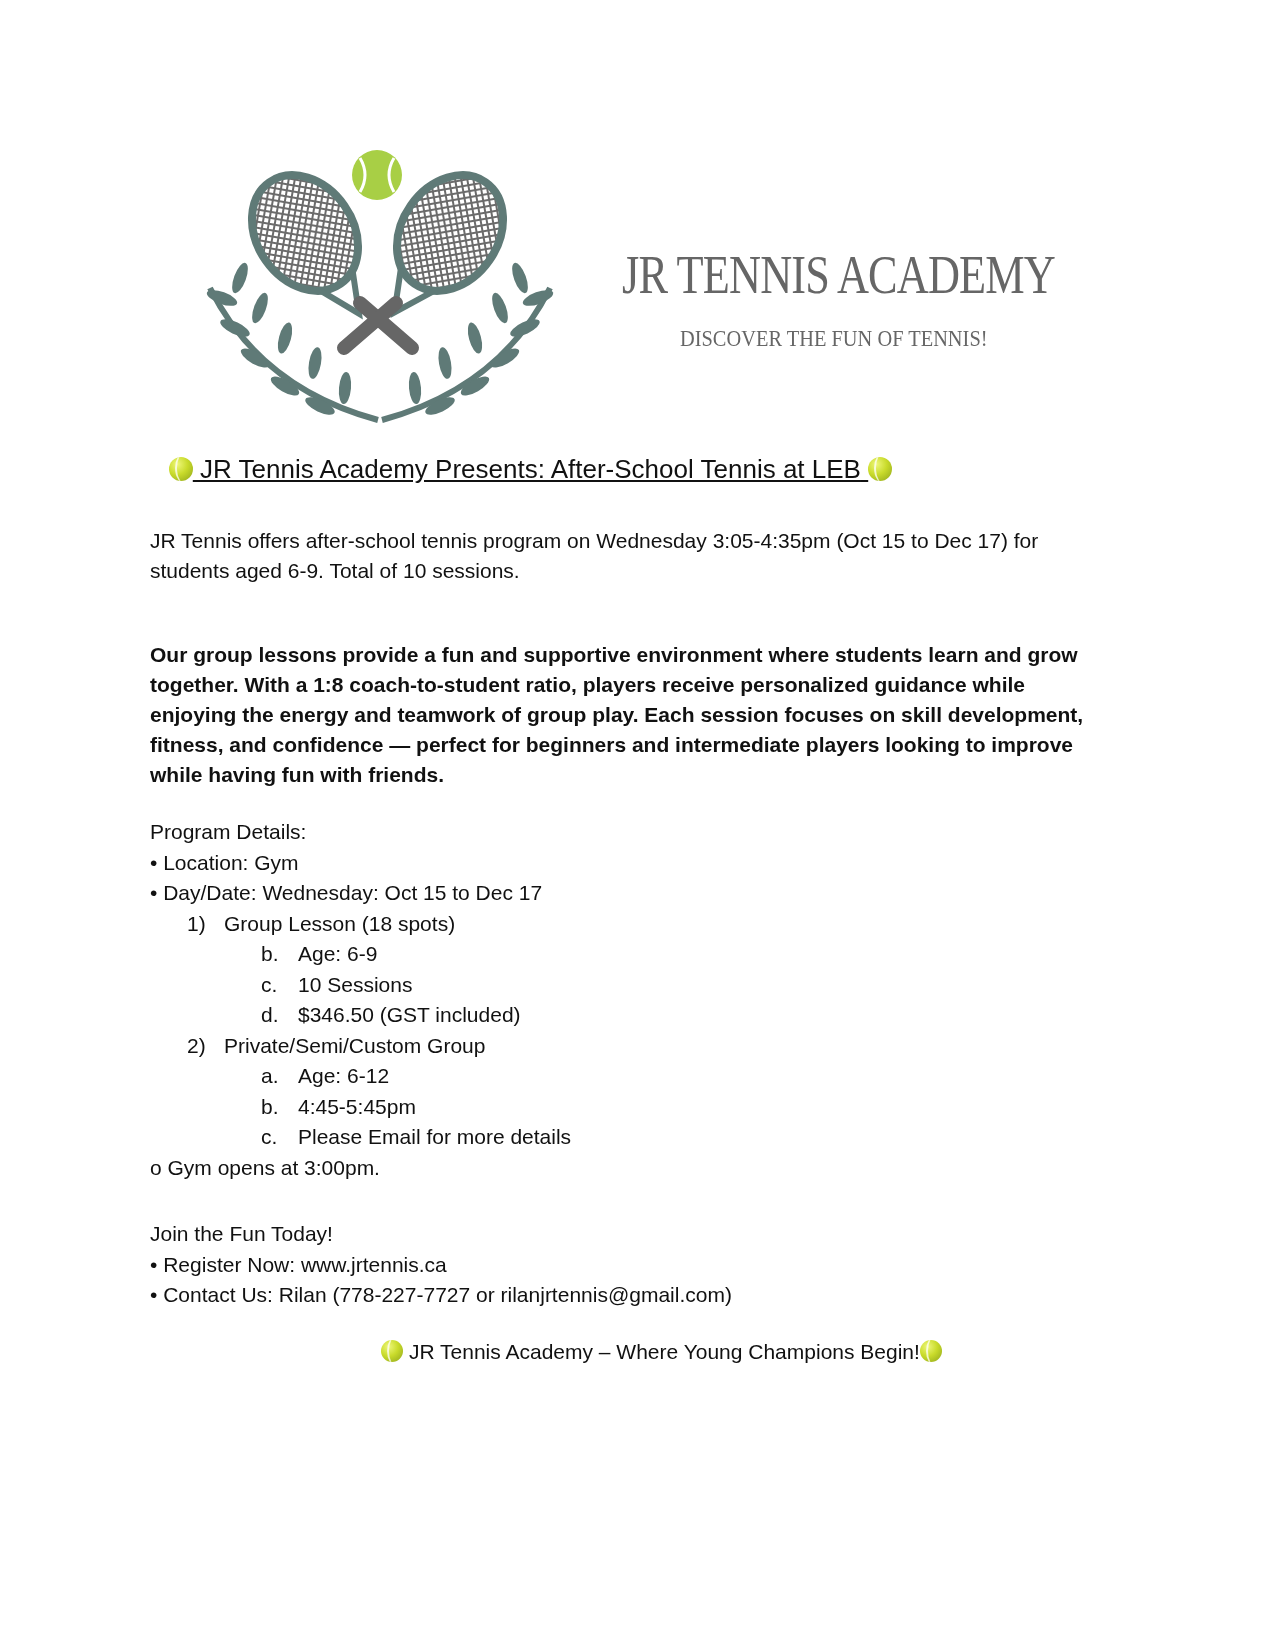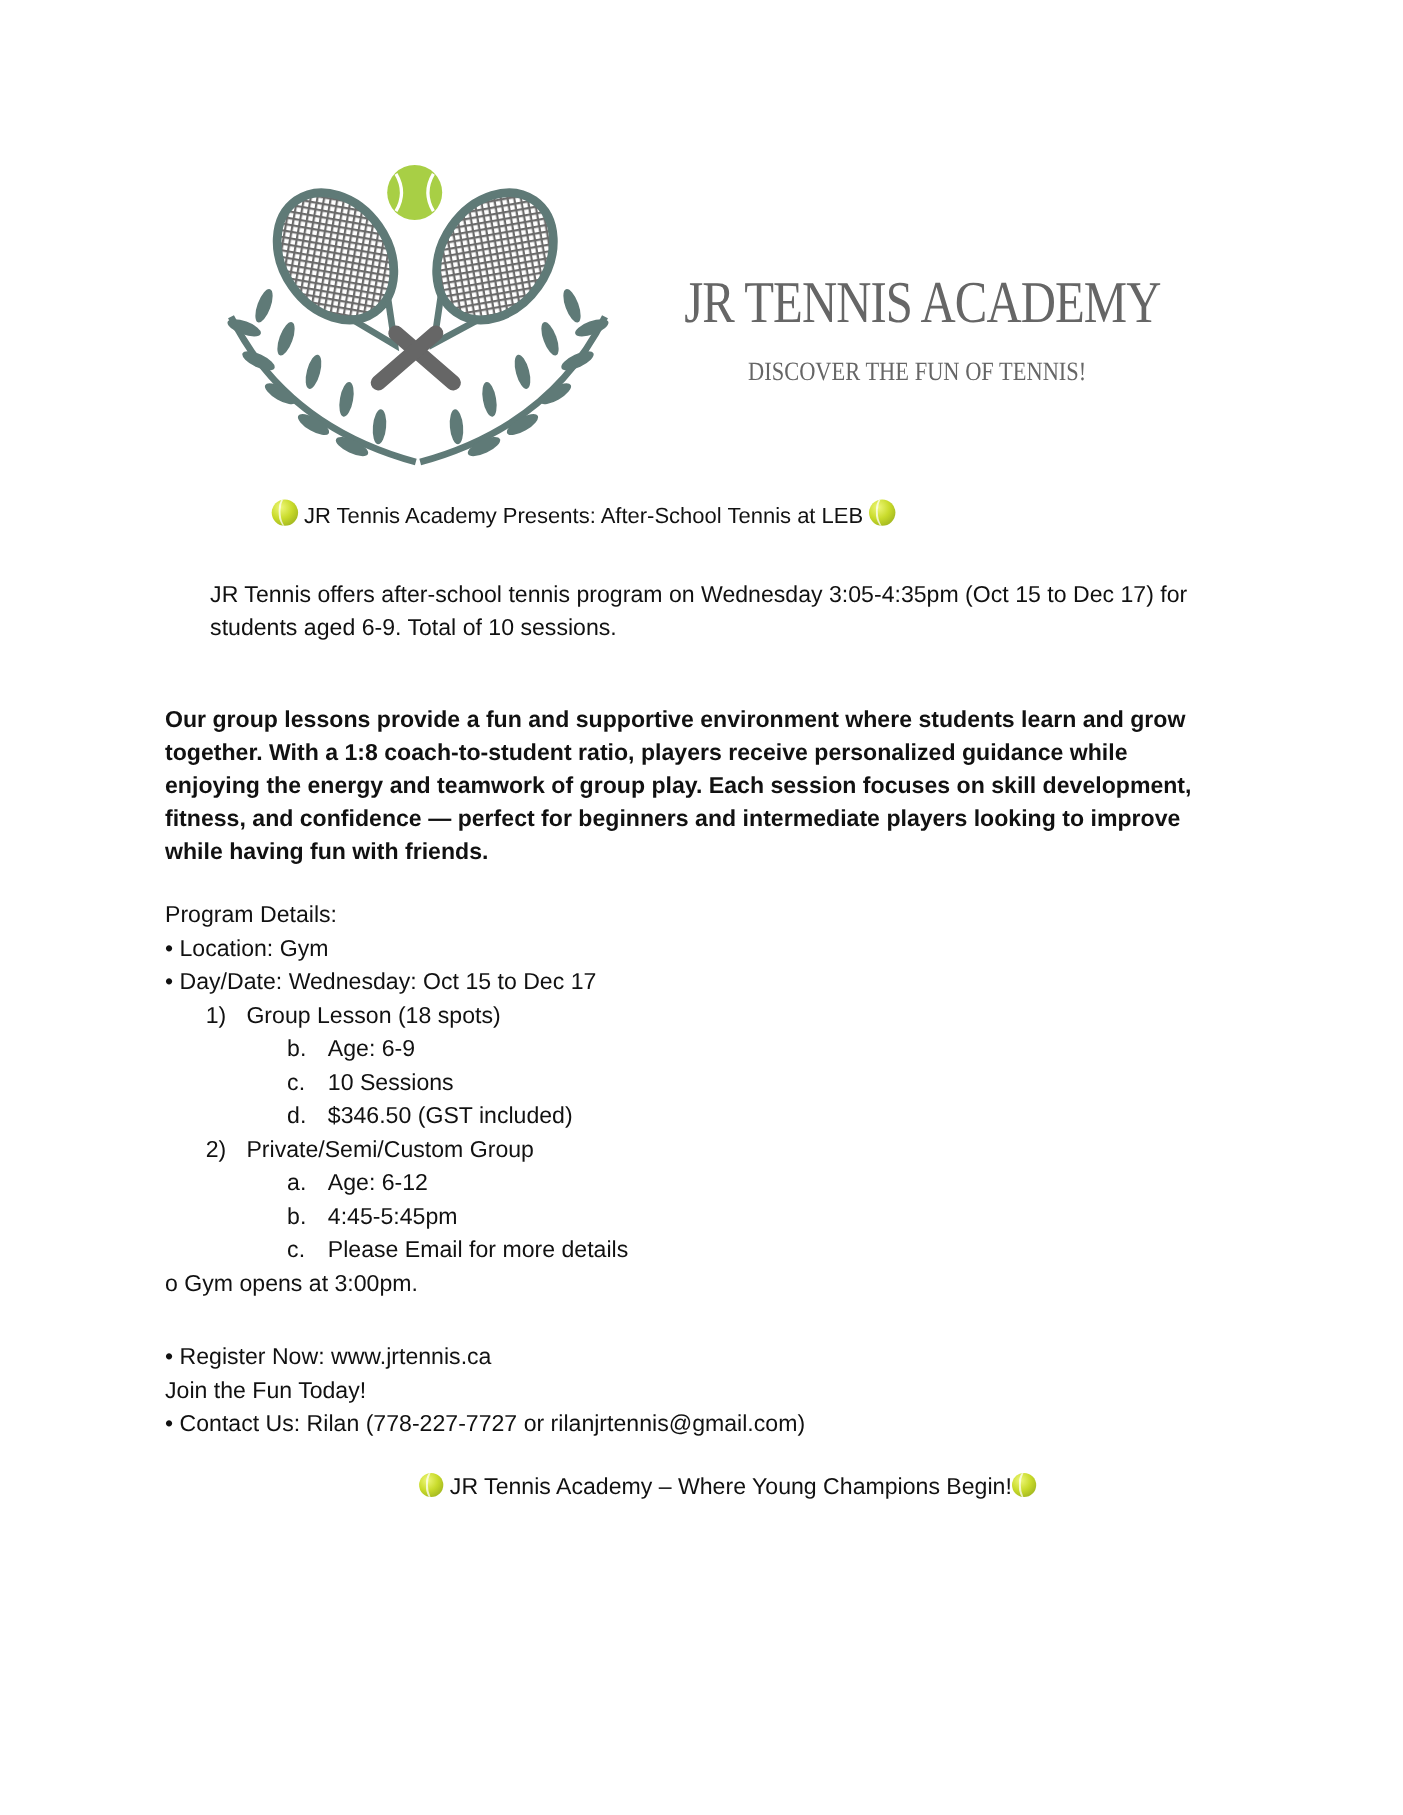--- a/index.html
+++ b/index.html
@@ -6,28 +6,28 @@
   body { width:1275px; height:1650px; position:relative; overflow:hidden;
          font-family:"Liberation Sans", sans-serif; color:#111; }
   .logo-emblem { position:absolute; left:200px; top:148px; width:360px; height:280px; }
   .logo-title { position:absolute; left:622px; top:248px; font-family:"Liberation Serif", serif;
                 font-size:54px; color:#666; letter-spacing:-1px; transform:scaleX(0.82);
                 transform-origin:left top; white-space:nowrap; line-height:1; }
   .logo-tagline { position:absolute; left:680px; top:326px; font-family:"Liberation Serif", serif;
                   font-size:24px; color:#666; transform:scaleX(0.85); transform-origin:left top;
                   white-space:nowrap; line-height:1; }
   .heading { position:absolute; left:0; width:1061px; top:454px; text-align:center;
-             font-size:20px; line-height:30px; }
+             font-size:26px; line-height:30px;text-decoration:underline; }
   .ball { display:inline-block; width:24px; height:24px; border-radius:50%; vertical-align:-3px;
           background:radial-gradient(circle at 35% 30%, #eef77a 0%, #c9db2b 45%, #8ea41a 100%);
           position:relative; overflow:hidden; }
   .ball::after { content:""; position:absolute; left:6px; top:-6px; width:22px; height:34px;
                  border-left:2px solid rgba(255,255,255,0.75); border-radius:50%; }
   .body-text { position:absolute; left:150px; width:960px; font-size:21px; line-height:30px; }
-  .p1 { top:526px;margin-left:41px; }
+  .p1 { top:526px; }
   .p2 { top:640px;font-weight:bold; }
   .details { position:absolute; left:150px; top:817px; font-size:21px; line-height:30.5px; }
   .row { white-space:nowrap; }
   .lvl1 { padding-left:37px; }
   .lvl1 .num { display:inline-block; width:37px; }
   .lvl2 { padding-left:111px; }
   .lvl2 .let { display:inline-block; width:37px; }
   .join { position:absolute; left:150px; top:1219px; font-size:21px; line-height:30.5px; }
   .footer { position:absolute; left:0; width:1275px; top:1337px; text-align:center; font-size:21px;
             line-height:30px;margin-left:24px; }
@@ -118,21 +118,21 @@
     <span class="num">2)</span><span>Private/Semi/Custom Group</span>
   </div>
   <div class="row lvl2"><span class="let">a.</span><span>Age: 6-12</span></div>
   <div class="row lvl2"><span class="let">b.</span><span>4:45-5:45pm</span></div>
   <div class="row lvl2"><span class="let">c.</span><span>Please Email for more details</span></div>
 
   <div class="row">o Gym opens at 3:00pm.</div>
 </div>
 
 <div class="join">
+  <div class="row">Join the Fun Today!</div>
   <div class="row">• Register Now: www.jrtennis.ca</div>
-  <div class="row">Join the Fun Today!</div>
   <div class="row">• Contact Us: Rilan (778-227-7727 or rilanjrtennis@gmail.com)</div>
 </div>
 
 <div class="footer">
   <span class="ball"></span>
   <span>JR Tennis Academy – Where Young Champions Begin!</span><span class="ball"></span>
 </div>
 
 </body></html>

